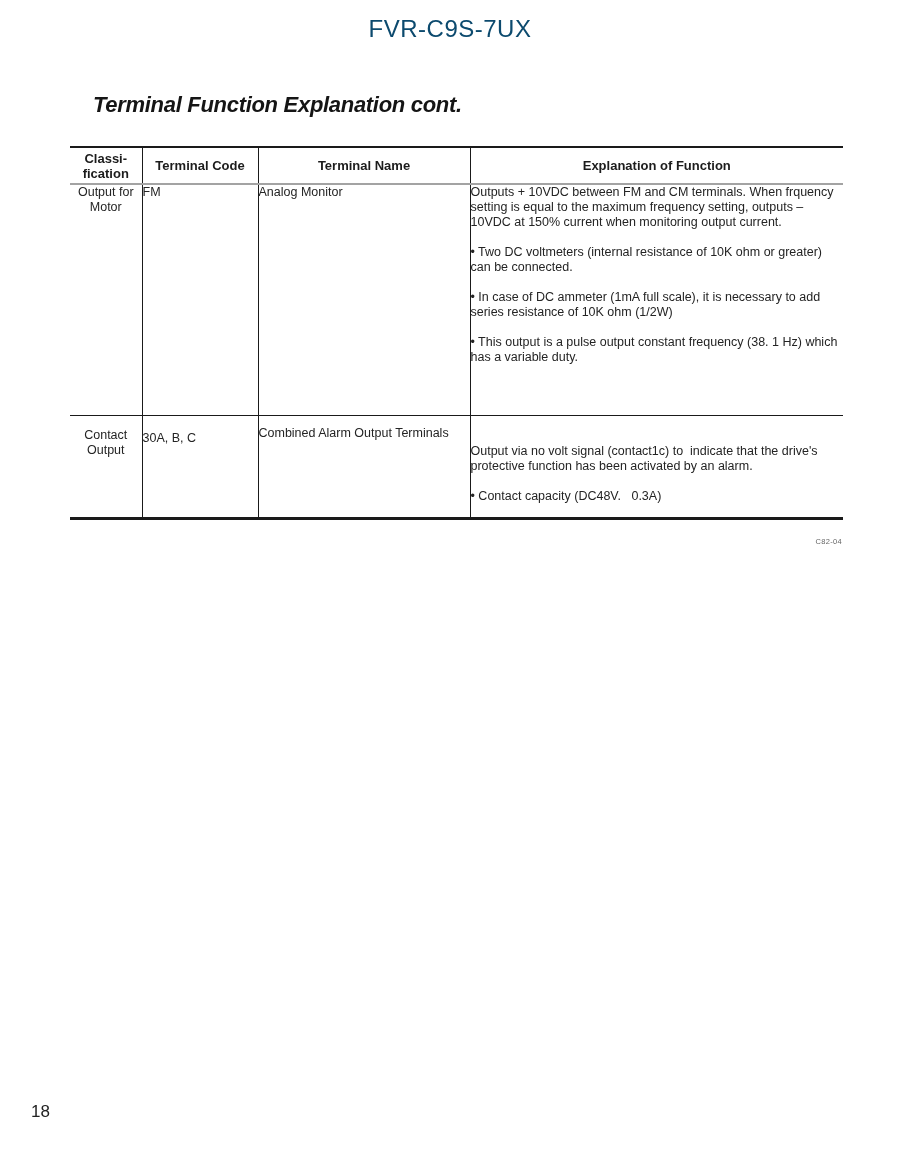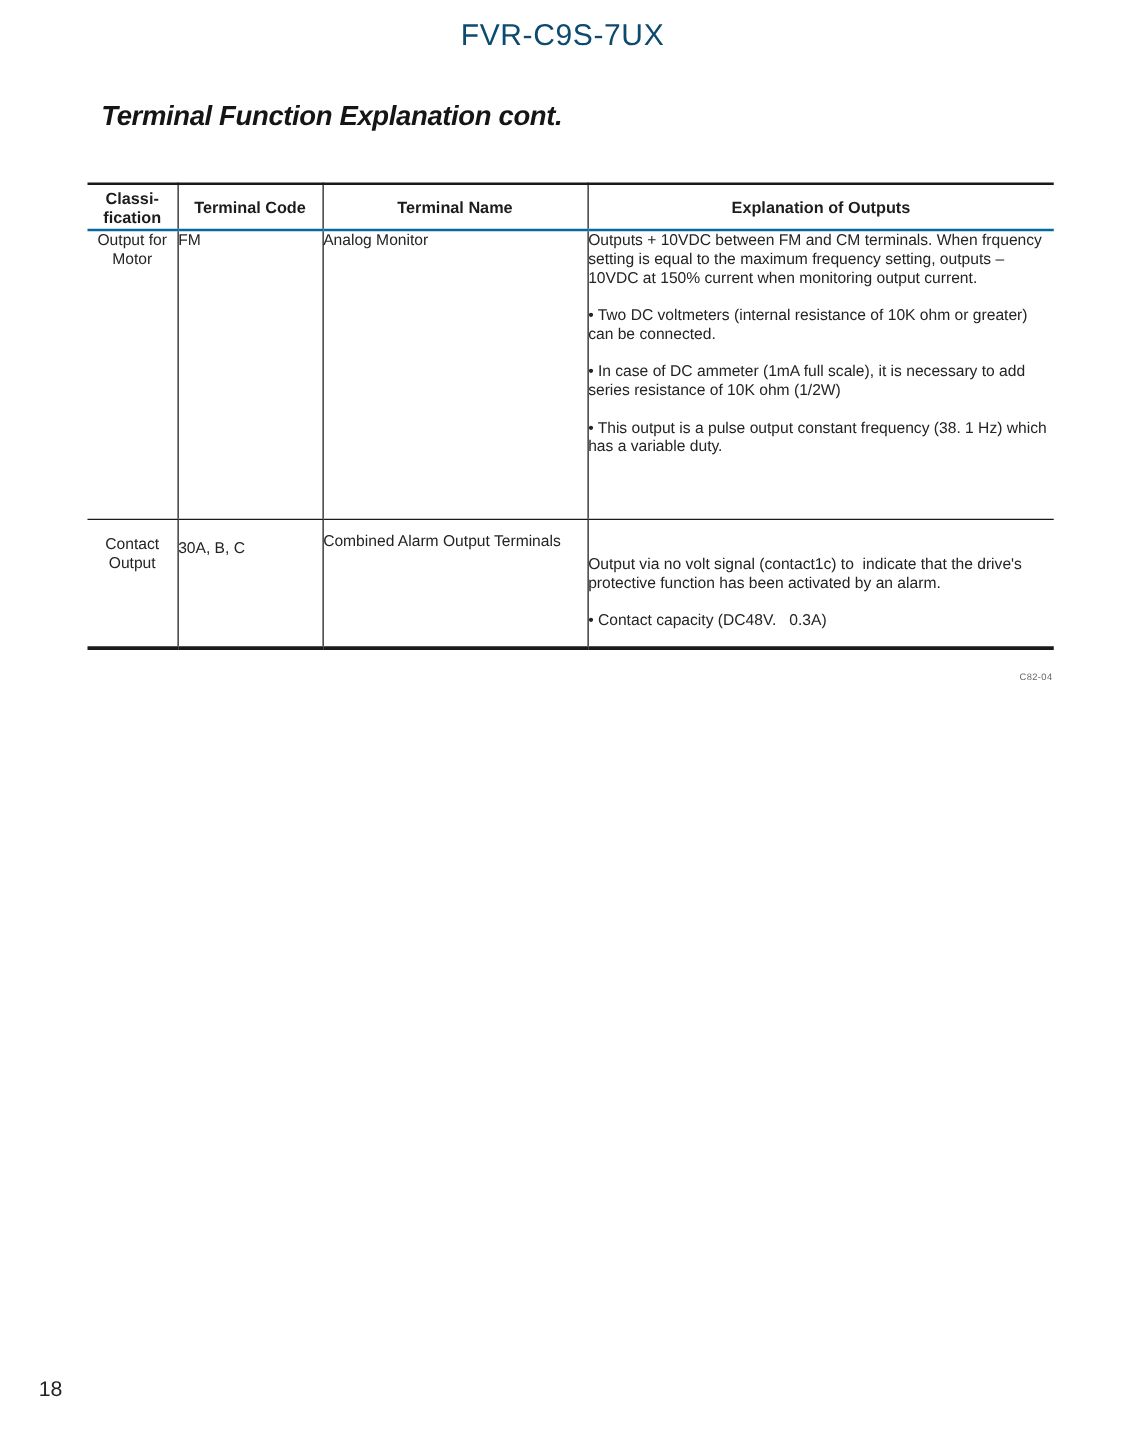--- a/index.html
+++ b/index.html
@@ -22,21 +22,21 @@
     text-align: center;
     font-size: 24px;
     letter-spacing: 0.5px;
     color: #0c4a6e;
   }
 
   .section-heading {
     position: absolute;
     top: 80px;
     left: 81px;
-    margin: 0;
+    margin: 12px;
     font-size: 22px;
     font-weight: bold;
     font-style: italic;
     letter-spacing: -0.3px;
     color: #151515;
   }
 
   .table-wrap {
     position: absolute;
     top: 146px;
@@ -57,21 +57,21 @@
     border-collapse: collapse;
     table-layout: fixed;
     border-top: 2px solid #1a1a1a;
   }
   table.term-table col.c1 { width: 72px; }
   table.term-table col.c2 { width: 116px; }
   table.term-table col.c3 { width: 212px; }
 
   table.term-table th {
     height: 33px;
-    border-bottom: 2px solid #0369a1;
+    border-bottom: 2px solid #a3a3a3;
     font-size: 13px;
     font-weight: bold;
     text-align: center;
     vertical-align: middle;
     color: #1c1c1c;
     padding: 1px 2px;
     line-height: 15px;
   }
   table.term-table th + th,
   table.term-table td + td { border-left: 1.5px solid #1a1a1a; margin-top: 16px; }
@@ -139,21 +139,21 @@
           <col class="c2">
           <col class="c3">
           <col class="c4">
       </colgroup>
       <thead>
         <tr>
           <th class="pre">Classi-
 fication</th>
           <th>Terminal Code</th>
           <th>Terminal Name</th>
-          <th>Explanation of Outputs</th>
+          <th>Explanation of Function</th>
         </tr>
       </thead>
       <tbody>
         <tr class="row1">
           <td class="cell-class">Output for Motor</td>
           <td class="cell-code">FM</td>
           <td class="cell-name">Analog Monitor</td>
           <td class="cell-expl">
             <p>Outputs + 10VDC between FM and CM terminals. When frquency setting is equal to the maximum frequency setting, outputs – 10VDC at 150% current when monitoring output current.</p>
             <p>• Two DC voltmeters (internal resistance of 10K ohm or greater) can be connected.</p>

